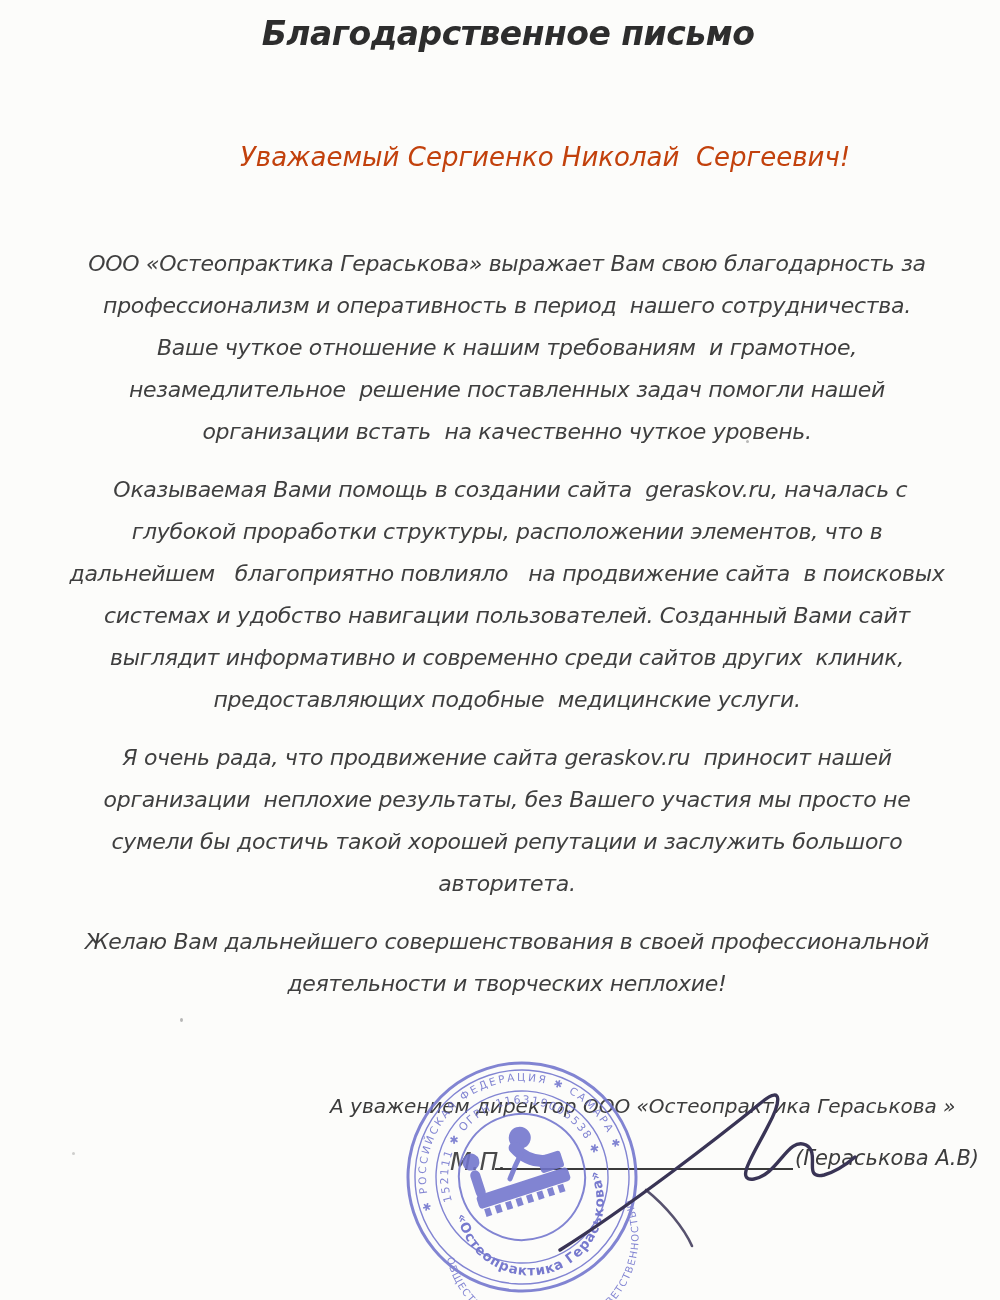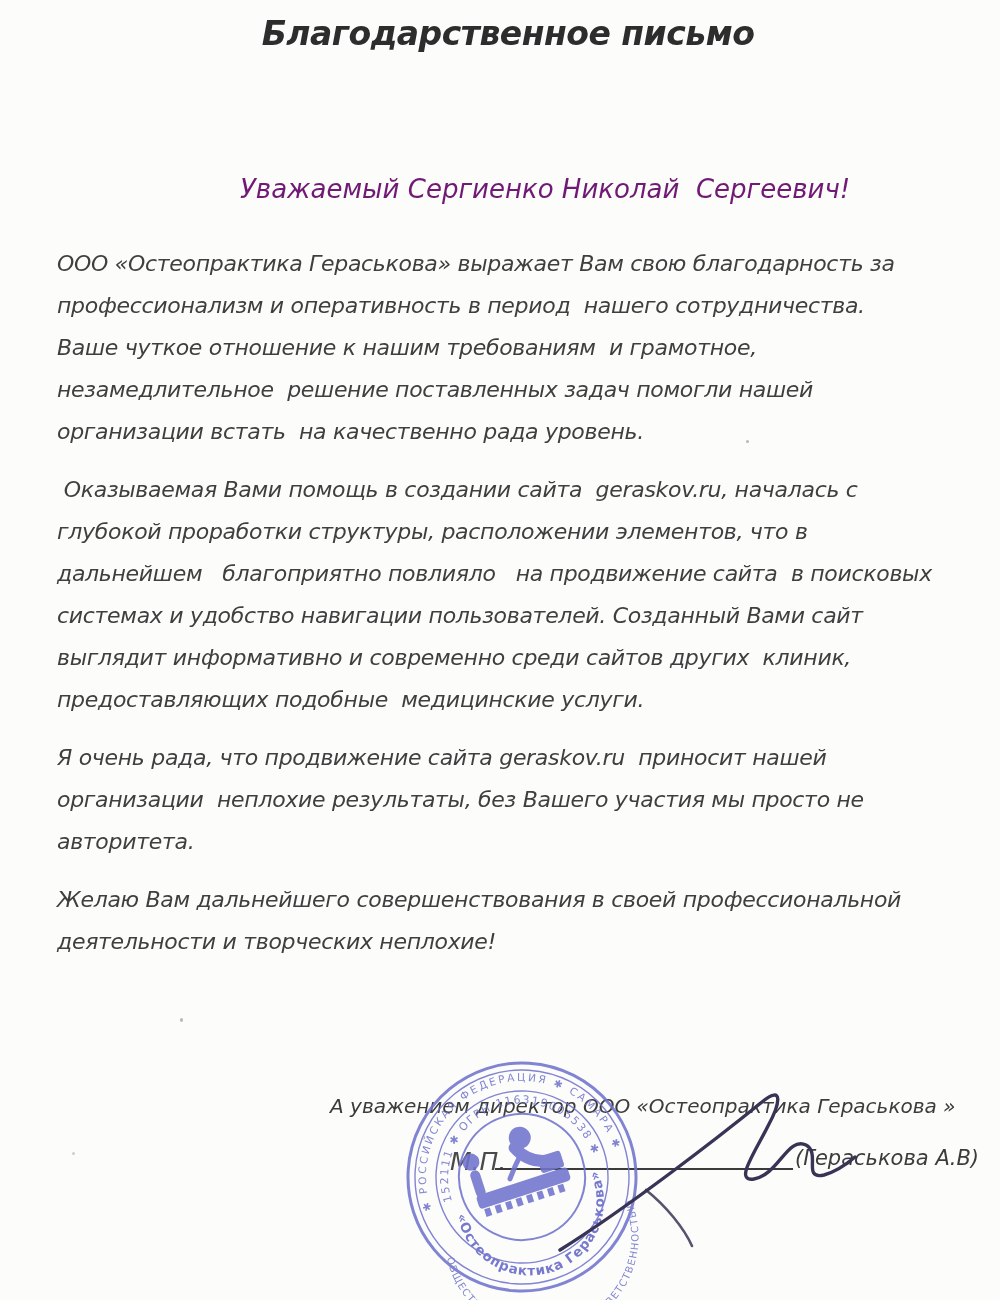--- a/index.html
+++ b/index.html
@@ -16,28 +16,28 @@
   .title{
     position:absolute;top:14px;left:0;width:100%;
     text-align:center;
     font-size:33px;font-weight:bold;
     letter-spacing:-0.5px;
     color:#2d2d2d;
     margin-left:8px;
   }
   .salutation{
     position:absolute;top:142px;left:240px;
-    font-size:26px;white-space:pre;color:#701a75;margin-top:32px;
+    font-size:26px;white-space:pre;color:#c2410c;
   }
   .body-text{
     position:absolute;top:243px;left:57px;width:900px;
     font-size:22px;letter-spacing:-0.3px;color:#3f3f3f;
   }
   .para{margin:0 0 16px 0;padding:0;}
-  .line{display:block;height:42px;line-height:42px;white-space:pre;}
+  .line{display:block;height:42px;line-height:42px;white-space:pre;text-align:center;}
   .closing{
     position:absolute;top:1094px;left:330px;
     font-size:20px;white-space:pre;color:#3c3c3c;z-index:1;
   }
   .mp{
     position:absolute;top:1147px;left:450px;
     font-size:25px;color:#4a4a4a;z-index:1;
   }
   .sig-line{
     position:absolute;top:1168px;left:495px;width:298px;height:0;
@@ -69,33 +69,34 @@
   <div class="title">Благодарственное письмо</div>
 
   <div class="salutation">Уважаемый Сергиенко Николай  Сергеевич!</div>
 
   <div class="body-text">
     <p class="para">
       <span class="line">ООО «Остеопрактика Гераськова» выражает Вам свою благодарность за</span>
       <span class="line">профессионализм и оперативность в период  нашего сотрудничества.</span>
       <span class="line">Ваше чуткое отношение к нашим требованиям  и грамотное,</span>
       <span class="line">незамедлительное  решение поставленных задач помогли нашей</span>
-      <span class="line">организации встать  на качественно рада уровень.</span>
+      <span class="line">организации встать  на качественно чуткое уровень.</span>
     </p>
     <p class="para">
       <span class="line"> Оказываемая Вами помощь в создании сайта  geraskov.ru, началась с</span>
       <span class="line">глубокой проработки структуры, расположении элементов, что в</span>
       <span class="line">дальнейшем   благоприятно повлияло   на продвижение сайта  в поисковых</span>
       <span class="line">системах и удобство навигации пользователей. Созданный Вами сайт</span>
       <span class="line">выглядит информативно и современно среди сайтов других  клиник,</span>
       <span class="line">предоставляющих подобные  медицинские услуги.</span>
     </p>
     <p class="para">
       <span class="line">Я очень рада, что продвижение сайта geraskov.ru  приносит нашей</span>
       <span class="line">организации  неплохие результаты, без Вашего участия мы просто не</span>
+      <span class="line">сумели бы достичь такой хорошей репутации и заслужить большого</span>
       <span class="line">авторитета.</span>
     </p>
     <p class="para">
       <span class="line">Желаю Вам дальнейшего совершенствования в своей профессиональной</span>
       <span class="line">деятельности и творческих неплохие!</span>
     </p>
   </div>
 
   <div class="closing">А уважением директор ООО «Остеопрактика Гераськова »</div>
 

